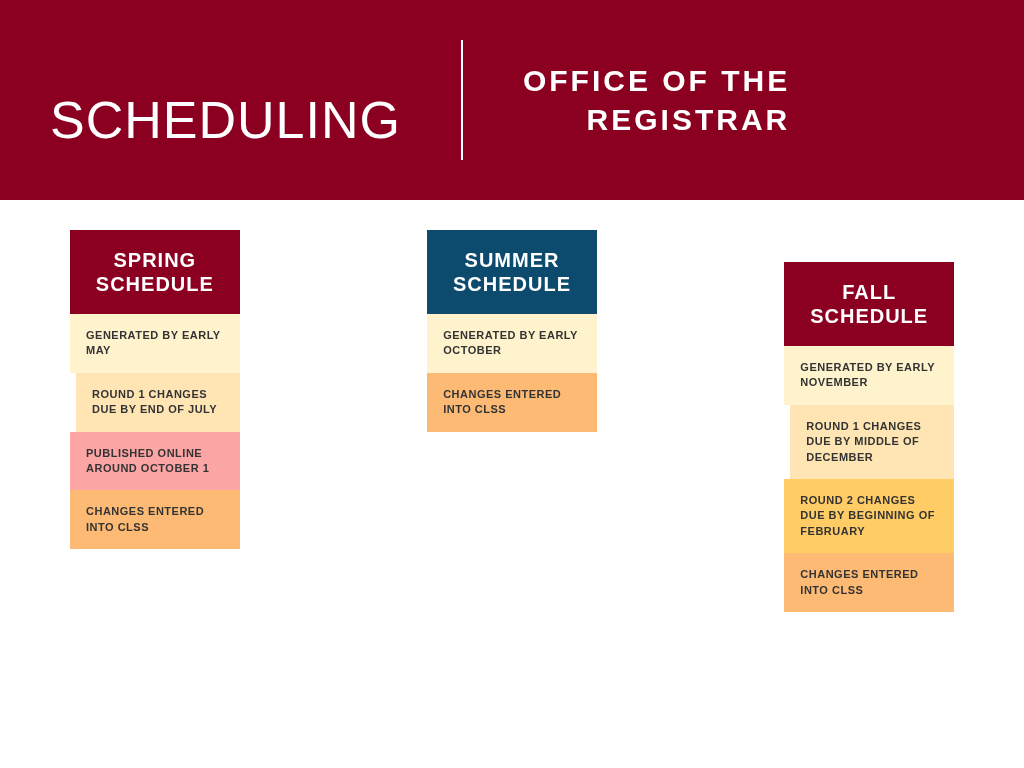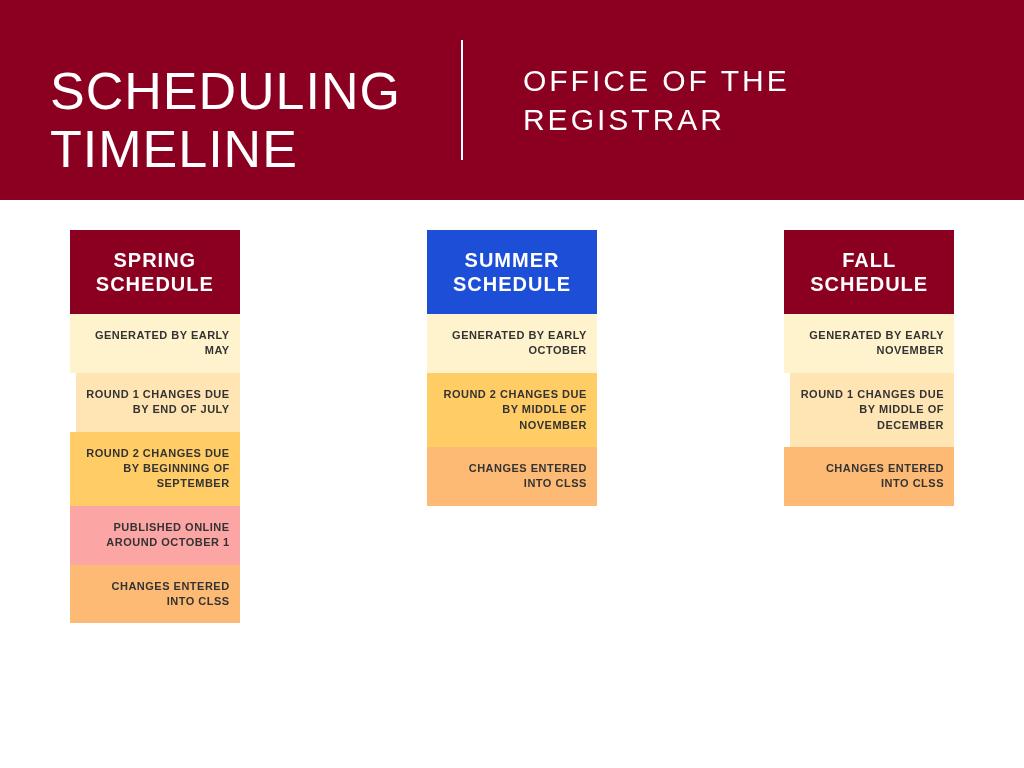--- a/index.html
+++ b/index.html
@@ -33,24 +33,24 @@
     .header-divider {
       width: 2px;
       height: 120px;
       background: #fff;
       margin: 0 60px;
       flex: 0 0 auto;
     }
     .header-subtitle {
       color: #fff;
       font-size: 30px;
-      font-weight: 400;
+      font-weight: 700;
       text-transform: uppercase;
       letter-spacing: 3px;
-      text-align: left;
+      text-align: right;
       line-height: 1.3;
     }
 
     
     .main {
       padding: 30px 70px;
       display: flex;
       justify-content: space-between;
       gap: 0;
     }
@@ -67,31 +67,31 @@
       font-weight: 900;
       font-size: 20px;
       text-align: center;
       text-transform: uppercase;
       letter-spacing: 1px;
       line-height: 1.2;
       padding: 18px 10px;
     }
 
     .spring-header { background-color: #8B0020; }
-    .summer-header { background-color: #1d4ed8; }
-    .fall-header   { background-color: #8B0020; }
+    .summer-header { background-color: #0c4a6e; }
+    .fall-header   { background-color: #8B0020; margin-top: 32px; }
 
     .cell {
       font-size: 11px;
       font-weight: 600;
       text-transform: uppercase;
       letter-spacing: 0.5px;
-      text-align: right;
+      text-align: left;
       line-height: 1.4;
-      padding: 14px 10px;
+      padding: 14px 16px;
       color: #333;
     }
 
     
     .row-1 { background-color: #FFF3CD; }  
     .row-2 { background-color: #FFE5B4; margin-left: 6px; }  
     .row-3 { background-color: #FFCC66; }  
     .row-4 { background-color: #fca5a5; }
     .row-5 { background-color: #fdba74; }
 
@@ -104,52 +104,50 @@
     .gap-col {
       width: 210px;
     }
   </style>
 </head>
 <body>
 
 <div class="header">
   <div class="header-title">
     <span>SCHEDULING</span><br>
-    <span>TIMELINE</span>
   </div>
   <div class="header-divider"></div>
   <div class="header-subtitle">
     <span>OFFICE OF THE</span><br>
     <span>REGISTRAR</span>
   </div>
 </div>
 
 <div class="main">
   <div class="cols-wrapper">
 
     <div class="schedule-col">
       <div class="col-header spring-header">SPRING SCHEDULE</div>
       <div class="cell row-1">GENERATED BY EARLY MAY</div>
       <div class="cell row-2">ROUND 1 CHANGES DUE BY END OF JULY</div>
-      <div class="cell row-3">ROUND 2 CHANGES DUE BY BEGINNING OF SEPTEMBER</div>
       <div class="cell row-4">PUBLISHED ONLINE AROUND OCTOBER 1</div>
       <div class="cell row-5">CHANGES ENTERED INTO CLSS</div>
     </div>
 
     <div class="gap-col"></div>
 
     <div class="schedule-col">
       <div class="col-header summer-header">SUMMER SCHEDULE</div>
       <div class="cell row-1">GENERATED BY EARLY OCTOBER</div>
-      <div class="cell row-3">ROUND 2 CHANGES DUE BY MIDDLE OF NOVEMBER</div>
       <div class="cell row-5">CHANGES ENTERED INTO CLSS</div>
     </div>
 
     <div class="gap-col"></div>
 
     <div class="schedule-col">
       <div class="col-header fall-header">FALL SCHEDULE</div>
       <div class="cell row-1">GENERATED BY EARLY NOVEMBER</div>
       <div class="cell row-2">ROUND 1 CHANGES DUE BY MIDDLE OF DECEMBER</div>
+      <div class="cell row-3">ROUND 2 CHANGES DUE BY BEGINNING OF FEBRUARY</div>
       <div class="cell row-5">CHANGES ENTERED INTO CLSS</div>
     </div>
   </div>
 </div>
 
 </body></html>

